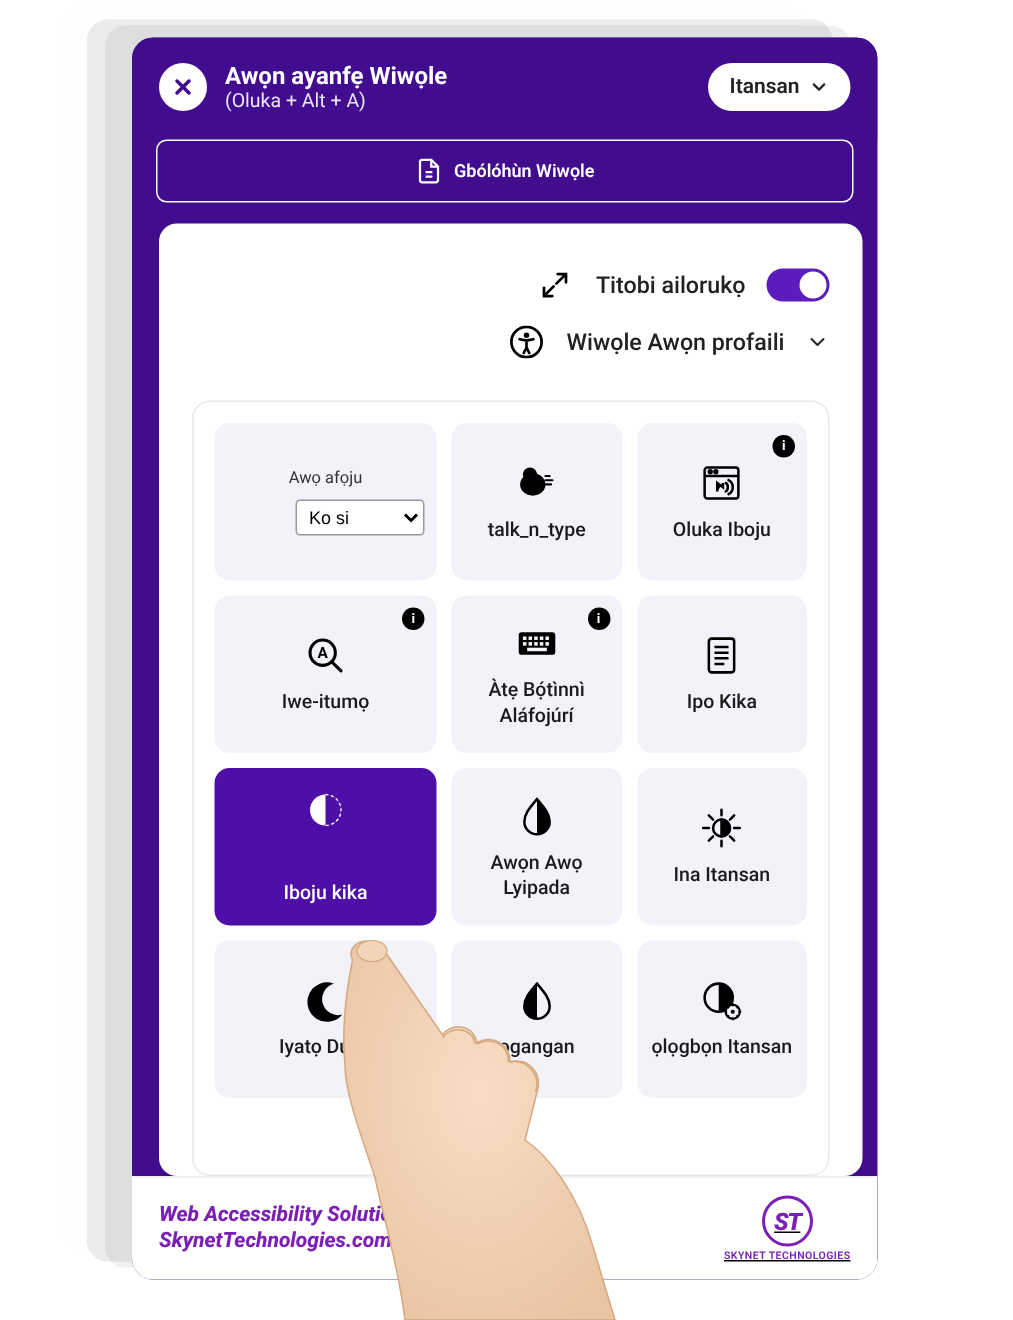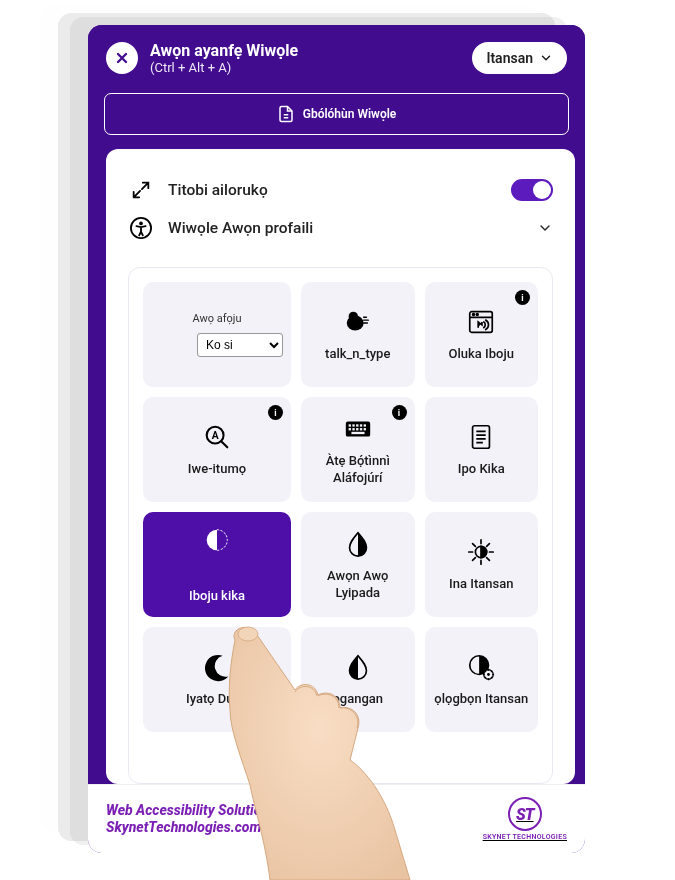--- a/index.html
+++ b/index.html
@@ -66,21 +66,21 @@
     }
     .statement-bar svg { width: 18px; height: 18px; }
     
     .content {
       margin: 14px 10px 0 18px;
       background: #fff;
       border-radius: 12px;
       flex: 1;
       padding: 22px 22px 0 22px;
       overflow: hidden;
-      display: flex; flex-direction: column;
+      display: flex; flex-direction: column; align-items: flex-end;
     }
     .row {
       display: flex; align-items: center; gap: 14px;
       padding: 8px 0;
     }
     .row-icon { width: 26px; display: flex; justify-content: center; }
     .row-label { flex: 1; font-size: 15.5px; color: #222; font-weight: 500; }
     .toggle {
       width: 42px; height: 22px; border-radius: 11px;
       background: #5c1bbd;
@@ -179,21 +179,21 @@
   <div class="panel">
 
     <div class="header">
       <div class="close-btn">
         <svg viewBox="0 0 24 24" fill="none" stroke="#420c8f" stroke-width="3.5" stroke-linecap="round">
             <path d="M6 6l12 12M18 6L6 18"></path>
           </svg>
       </div>
       <div class="header-text">
         <div class="header-title">Awọn ayanfẹ Wiwọle</div>
-        <div class="header-sub">(Ctrl + Alt + A)</div>
+        <div class="header-sub">(Oluka + Alt + A)</div>
       </div>
       <div class="lang-btn">
         <span>Itansan</span>
         <svg viewBox="0 0 24 24" fill="none" stroke="#222" stroke-width="2.5" stroke-linecap="round" stroke-linejoin="round">
             <polyline points="6 9 12 15 18 9"></polyline>
           </svg>
       </div>
     </div>
 
     <div class="statement-bar">

